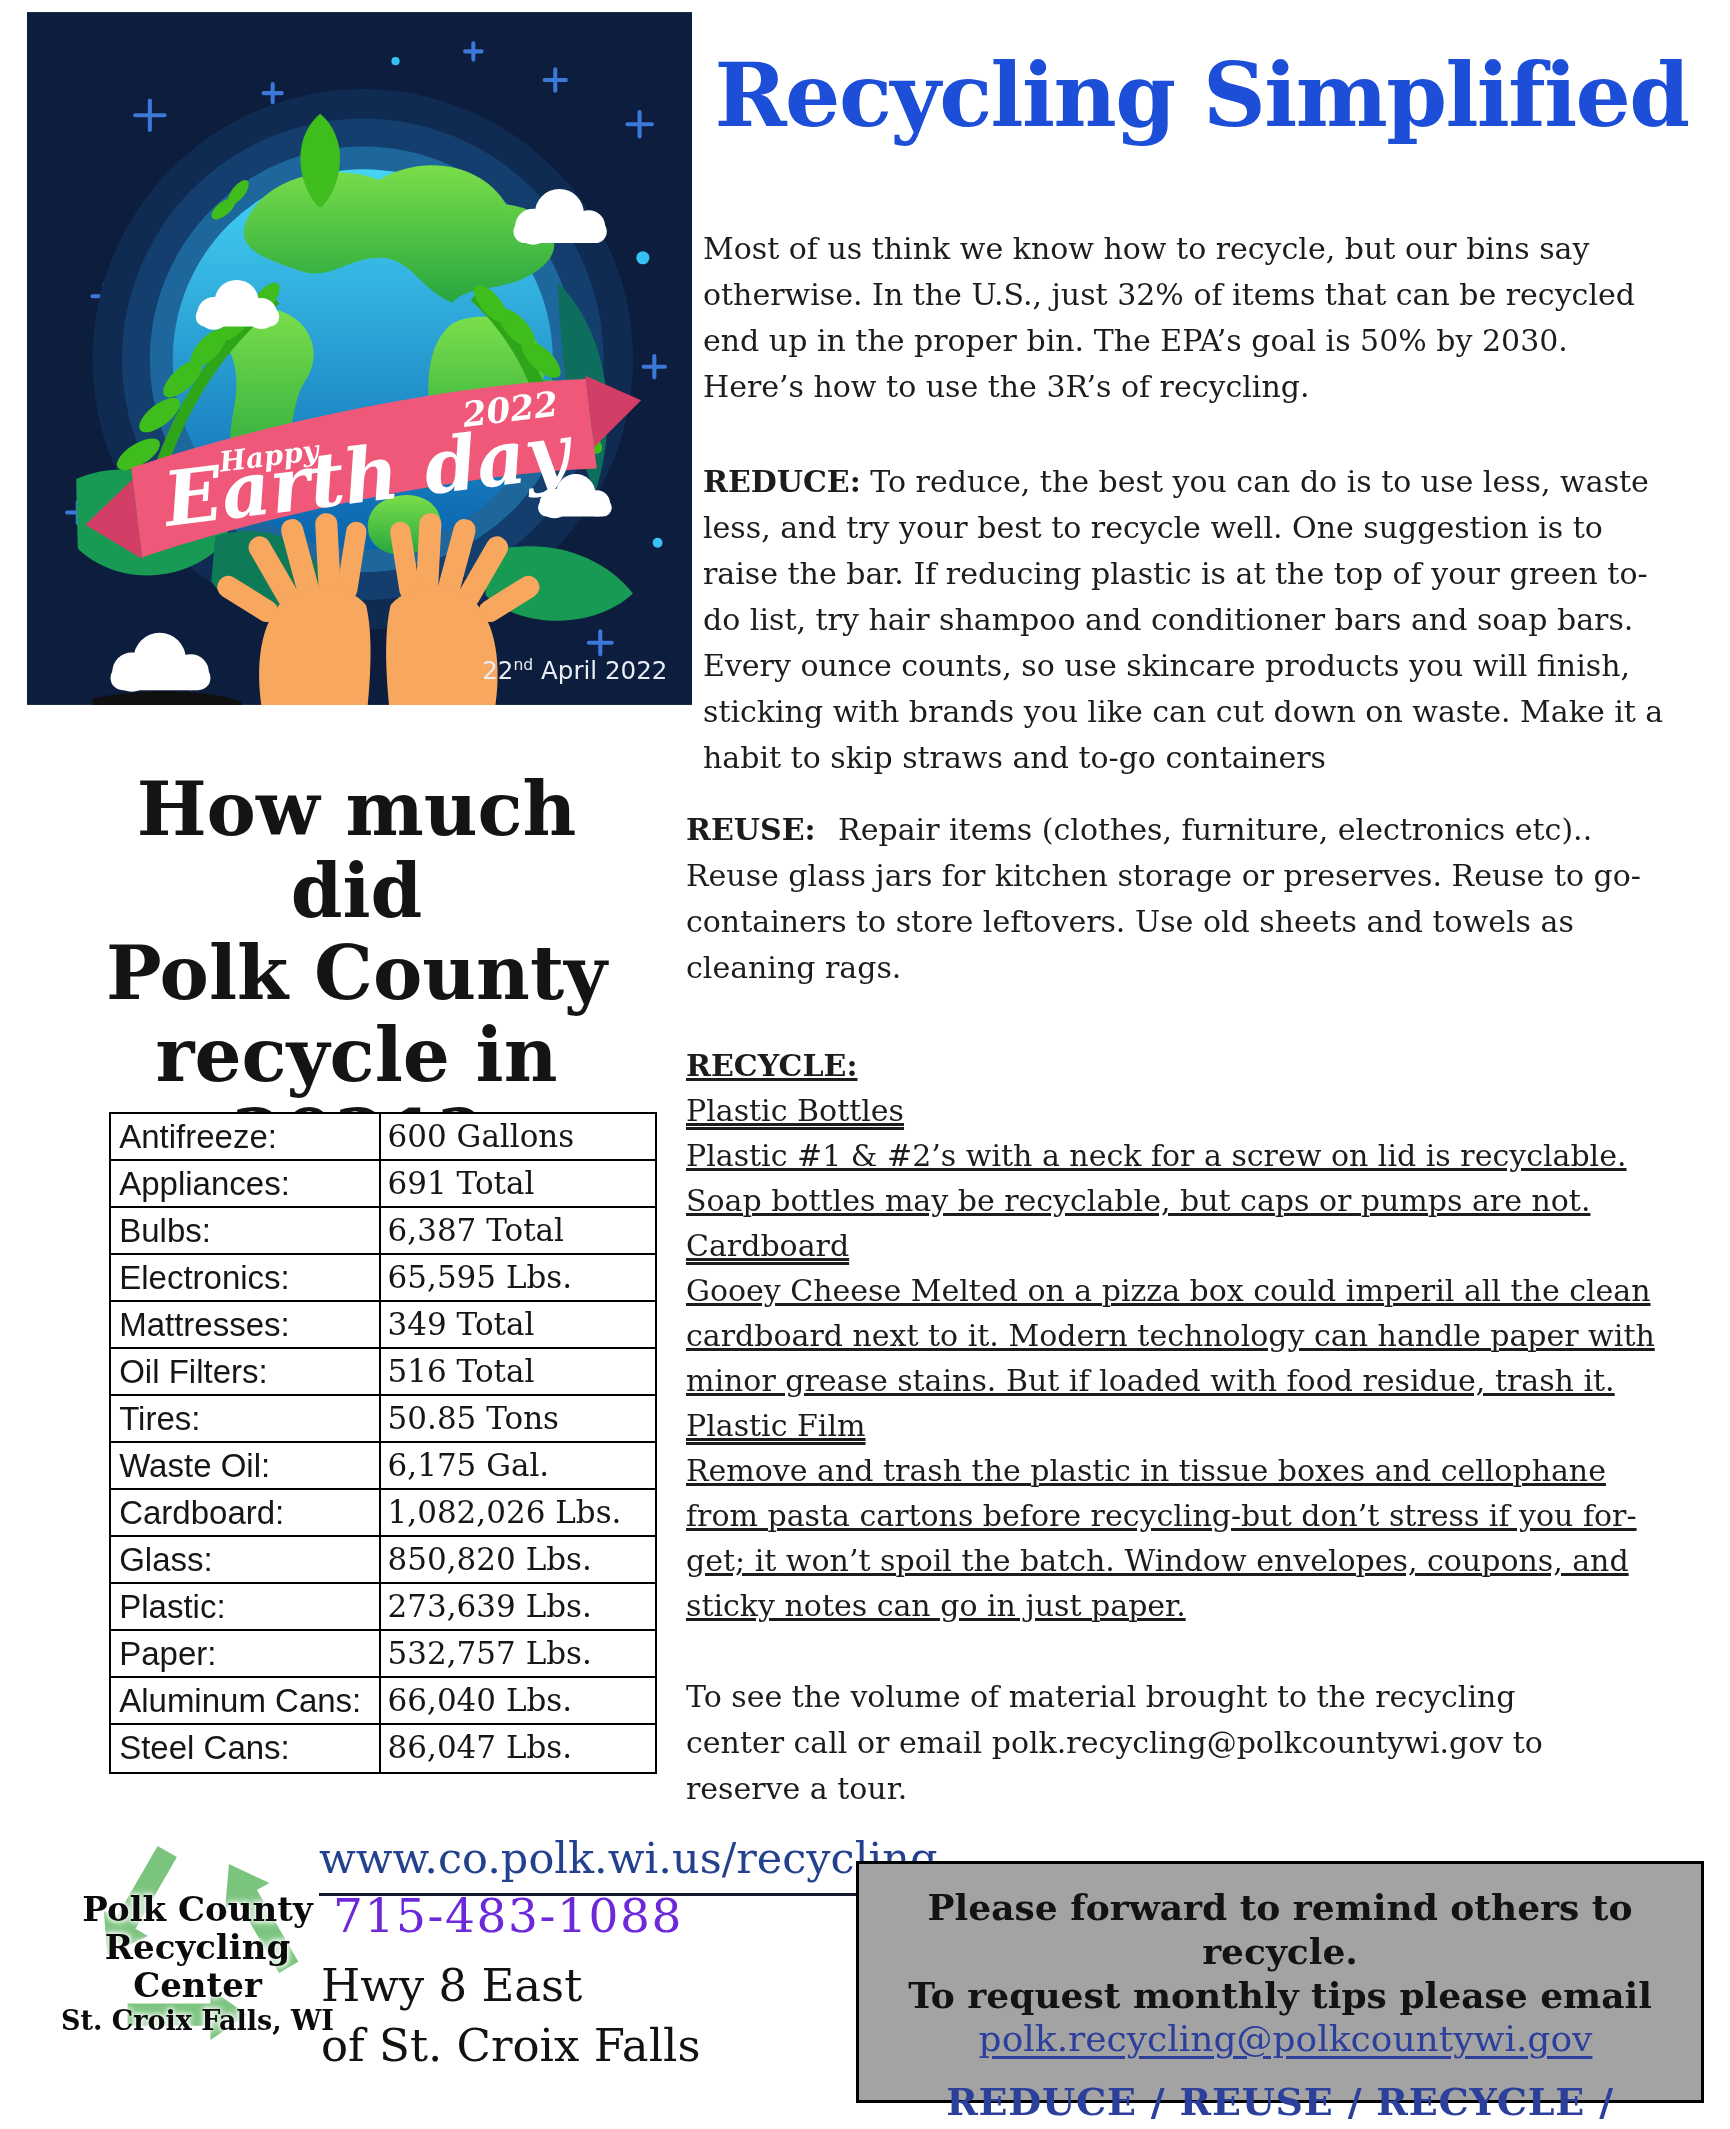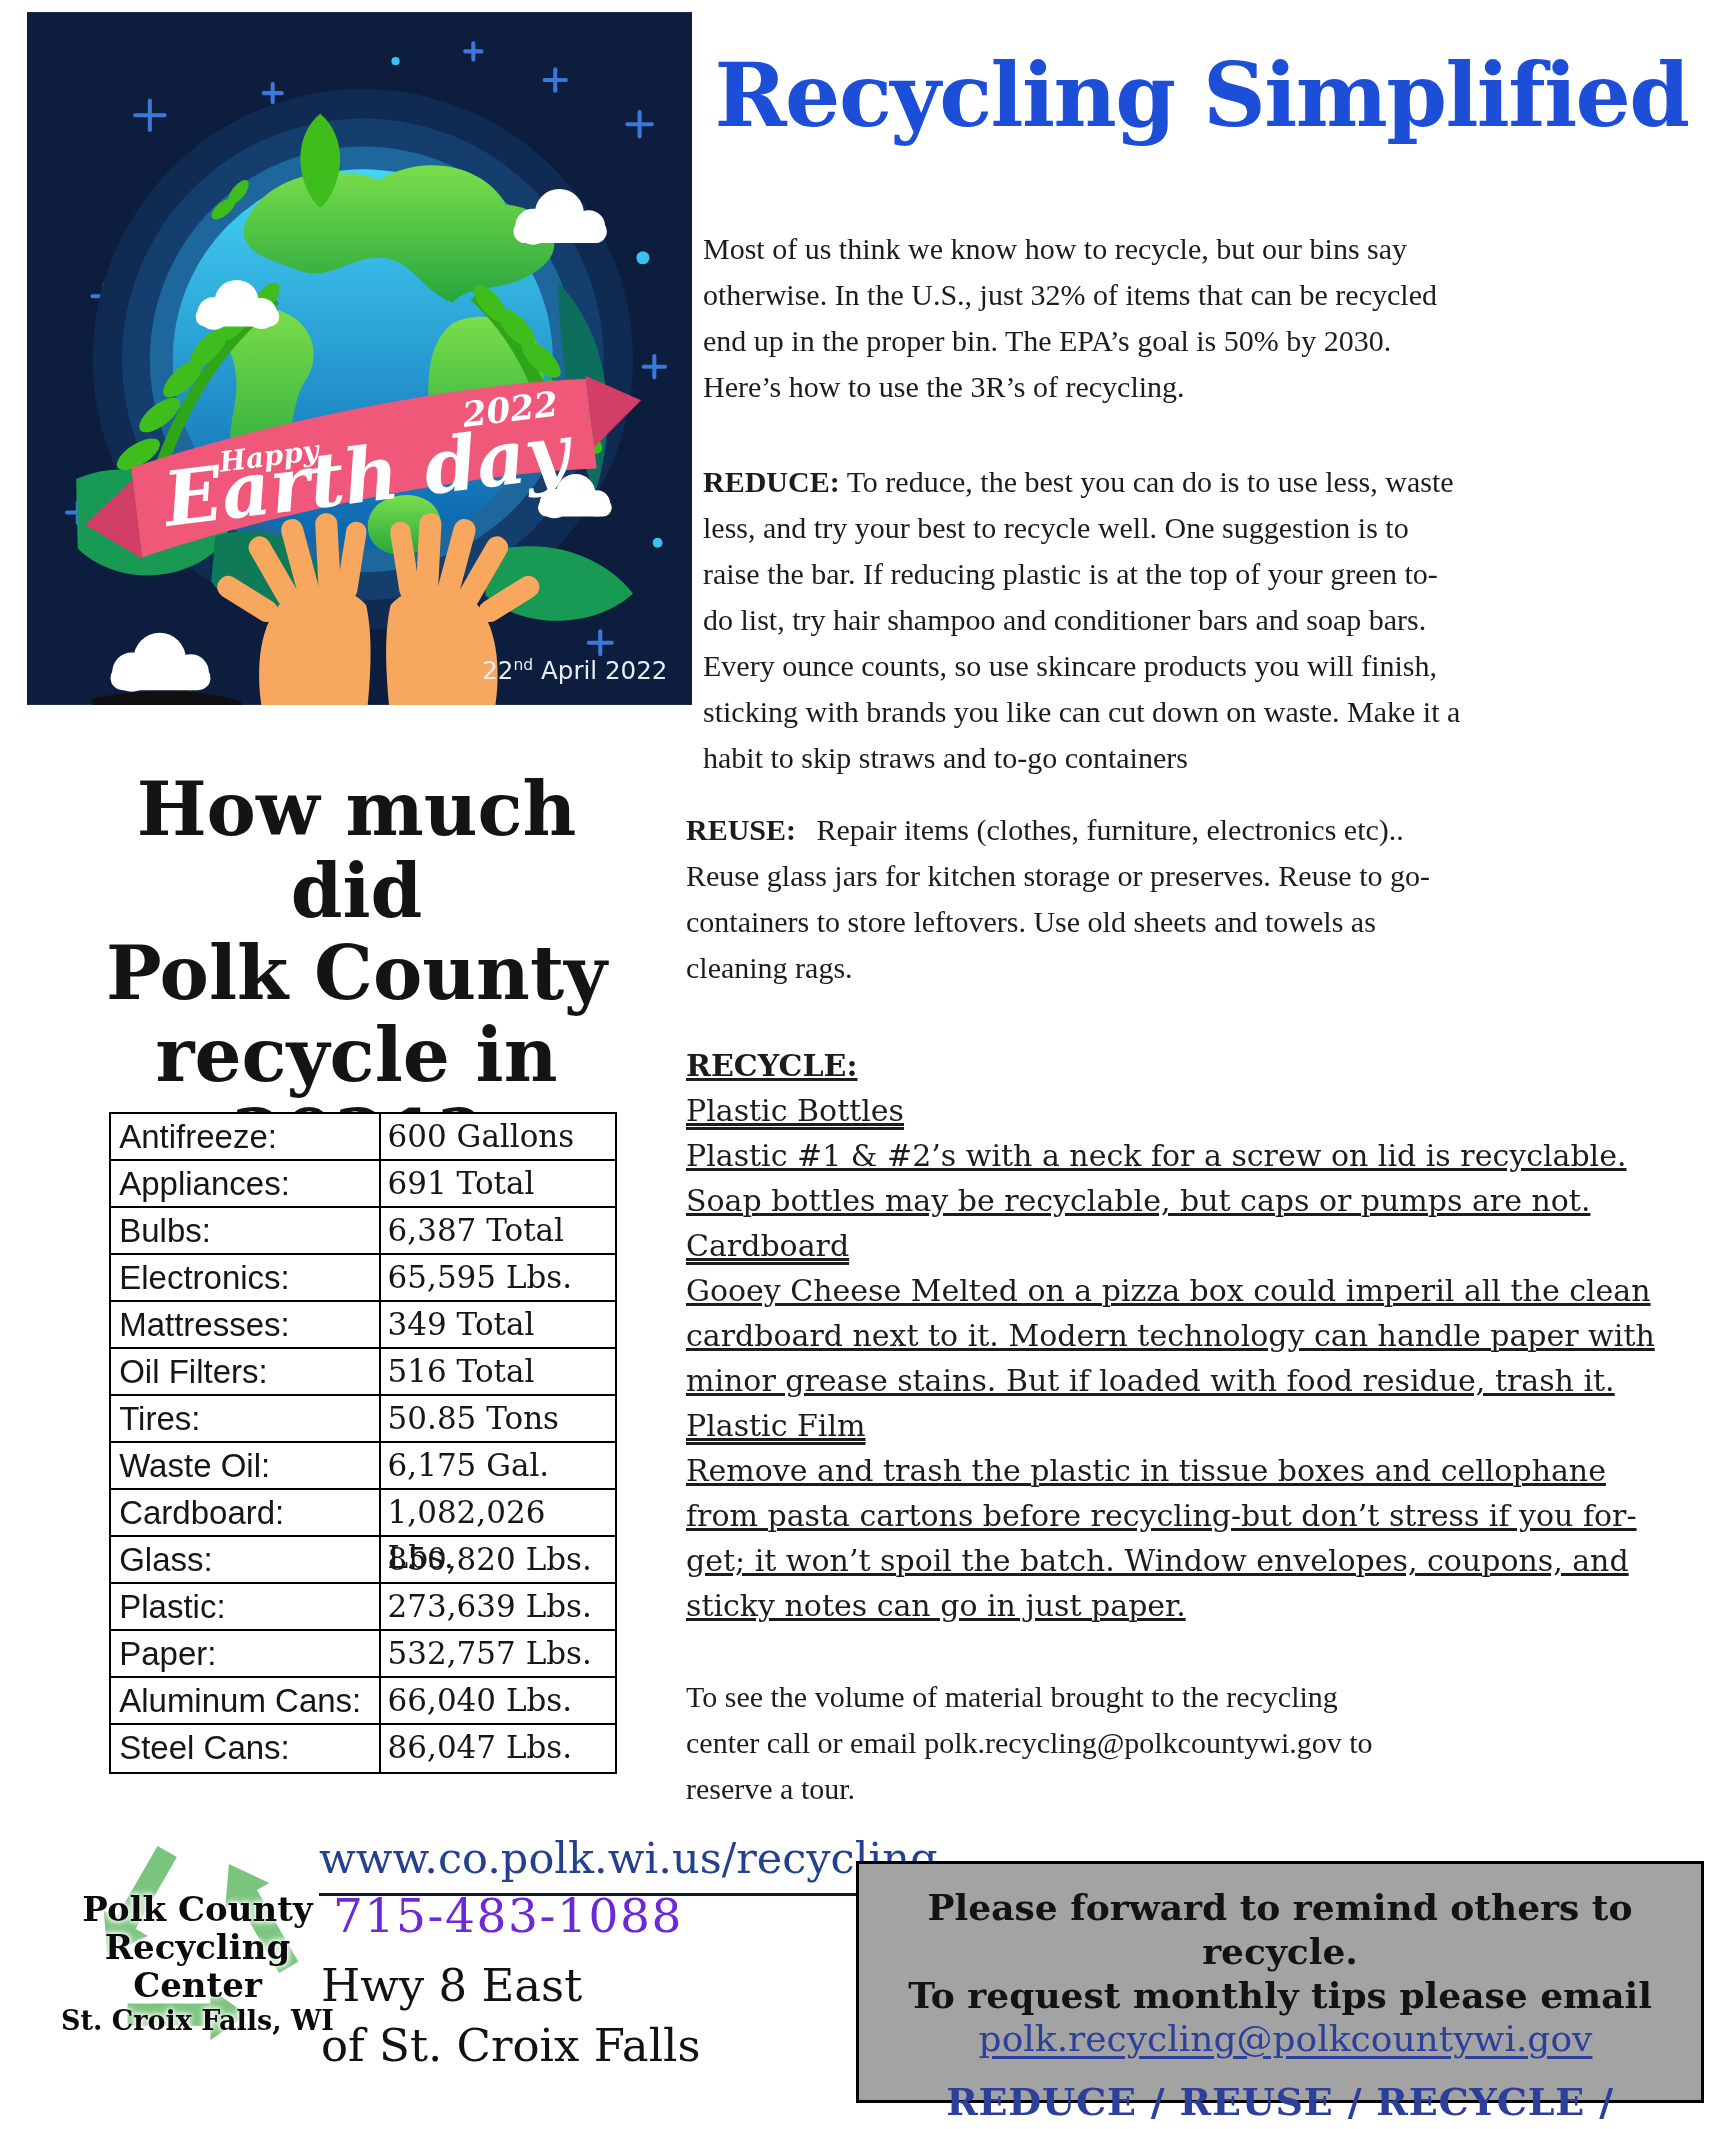--- a/index.html
+++ b/index.html
@@ -8,39 +8,39 @@
     position:relative; width:1730px; height:2129px; background:#ffffff;
     font-family:"DejaVu Serif","Liberation Serif",serif; color:#1d1c1b; overflow:hidden;
     margin:0 auto;
   }
   .abs { position:absolute; }
 
   .title {
     left:694px; top:44px; width:1015px; text-align:center;
     font-weight:700; font-size:87px; letter-spacing:-1.6px; white-space:nowrap; color:#1d4ed8;
   }
-  .para { font-size:30px; line-height:46px; white-space:pre; color:#1d1c1b;font-family:Liberation Serif, serif; }
+  .para { font-size:30px; line-height:46px; white-space:pre; color:#1d1c1b; }
   .intro  { left:703px; top:226px;  width:1022px; }
   .reduce { left:703px; top:459px;  width:1022px; }
   .reuse  { left:686px; top:807px;  width:1022px; }
   .reuse b { margin-right:13px; }
   .tour   { left:686px; top:1674px; width:1022px; }
 
   .recycle-block { left:686px; top:1043px; width:1022px; font-size:30px; }
   .r-line { height:45px; line-height:45px; white-space:pre;text-decoration:underline; }
   .r-line[data-style="bold"] { font-weight:700; }
   .r-line[data-style="underline"] span {
     text-decoration:underline; text-decoration-thickness:2.5px; text-underline-offset:5.7px;
   }
 
   .stats-heading {
     left:59px; top:768px; width:595px; text-align:center; font-weight:700;
     font-size:74px; line-height:82px; white-space:pre-line; color:#161412;
   }
-  .stats-table { left:109px; top:1112px; width:508px; border:2.5px solid #000; background:#fff; }
+  .stats-table { left:109px; top:1112px; width:548px; border:2.5px solid #000; background:#fff; }
   .t-row { display:flex; height:47px; border-bottom:2.5px solid #000; }
   .t-row:last-child { border-bottom:none; }
   .t-label {
     width:270px; border-right:2.5px solid #000; padding-left:8.2px;
     font-family:"Liberation Sans","DejaVu Sans",sans-serif; font-size:33px; line-height:45px; color:#161616;
   }
   .t-value { flex:1; padding-left:6.6px; font-size:31px; line-height:45px; color:#161616; }
 
   .earth-card { left:27px; top:11.5px; width:665px; height:693px; }
   .earth-card svg { display:block; width:100%; height:100%; }

